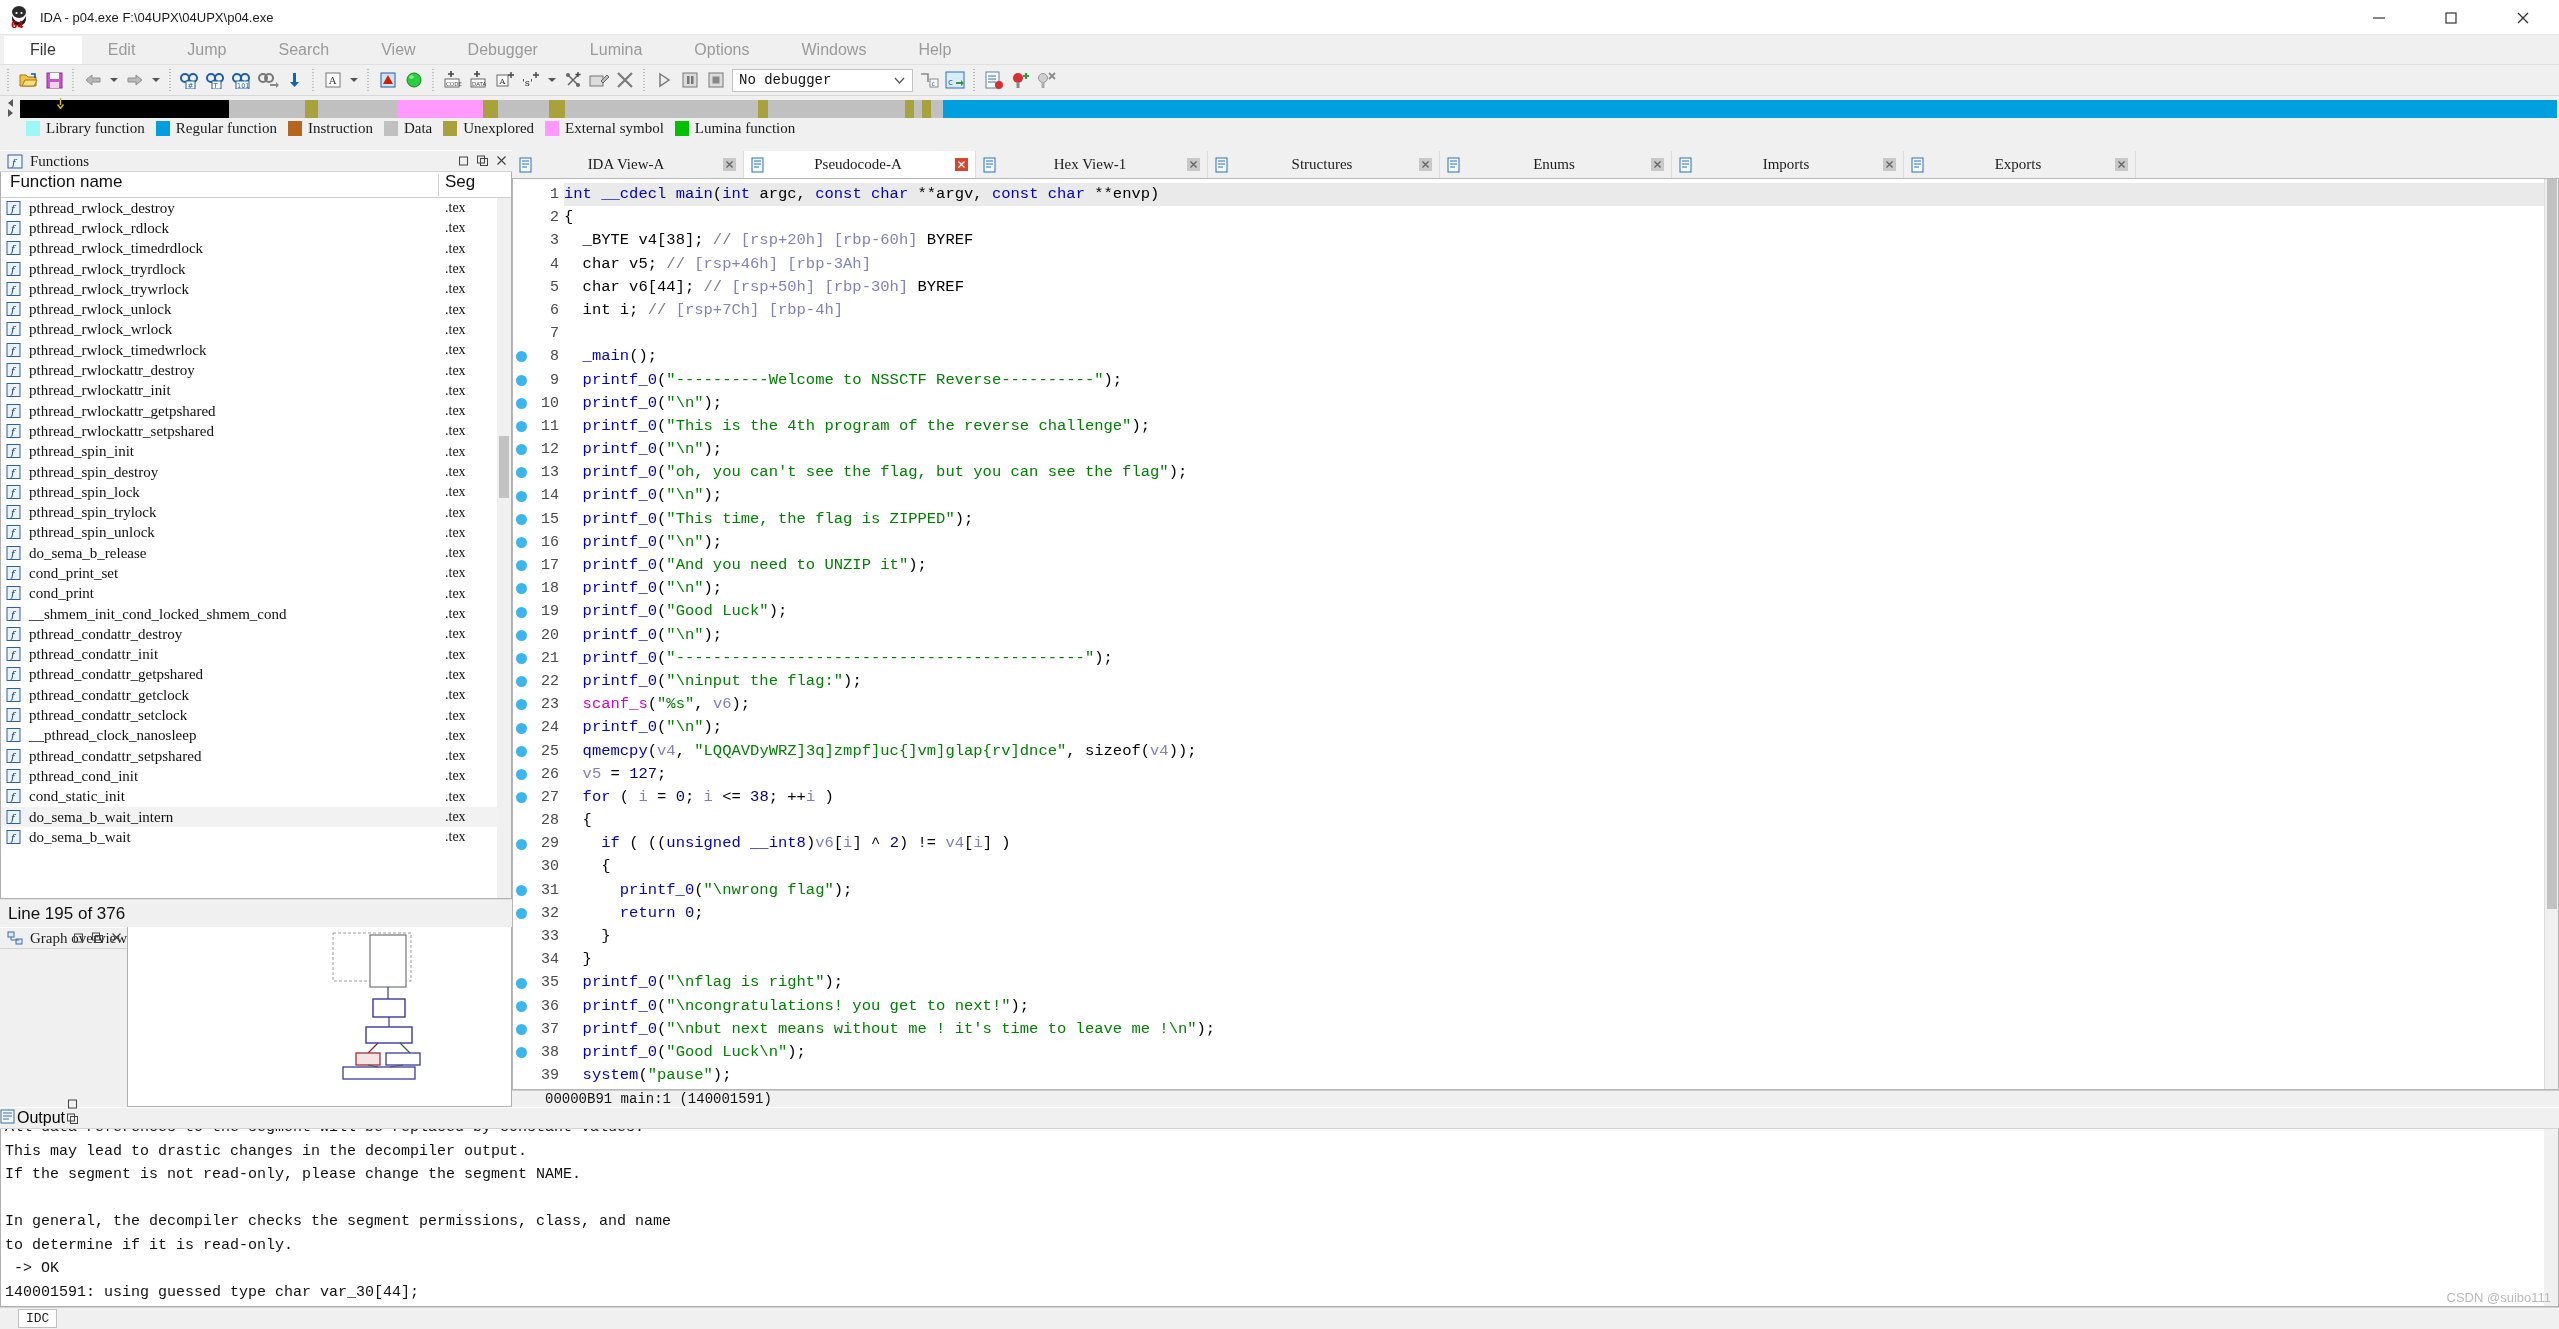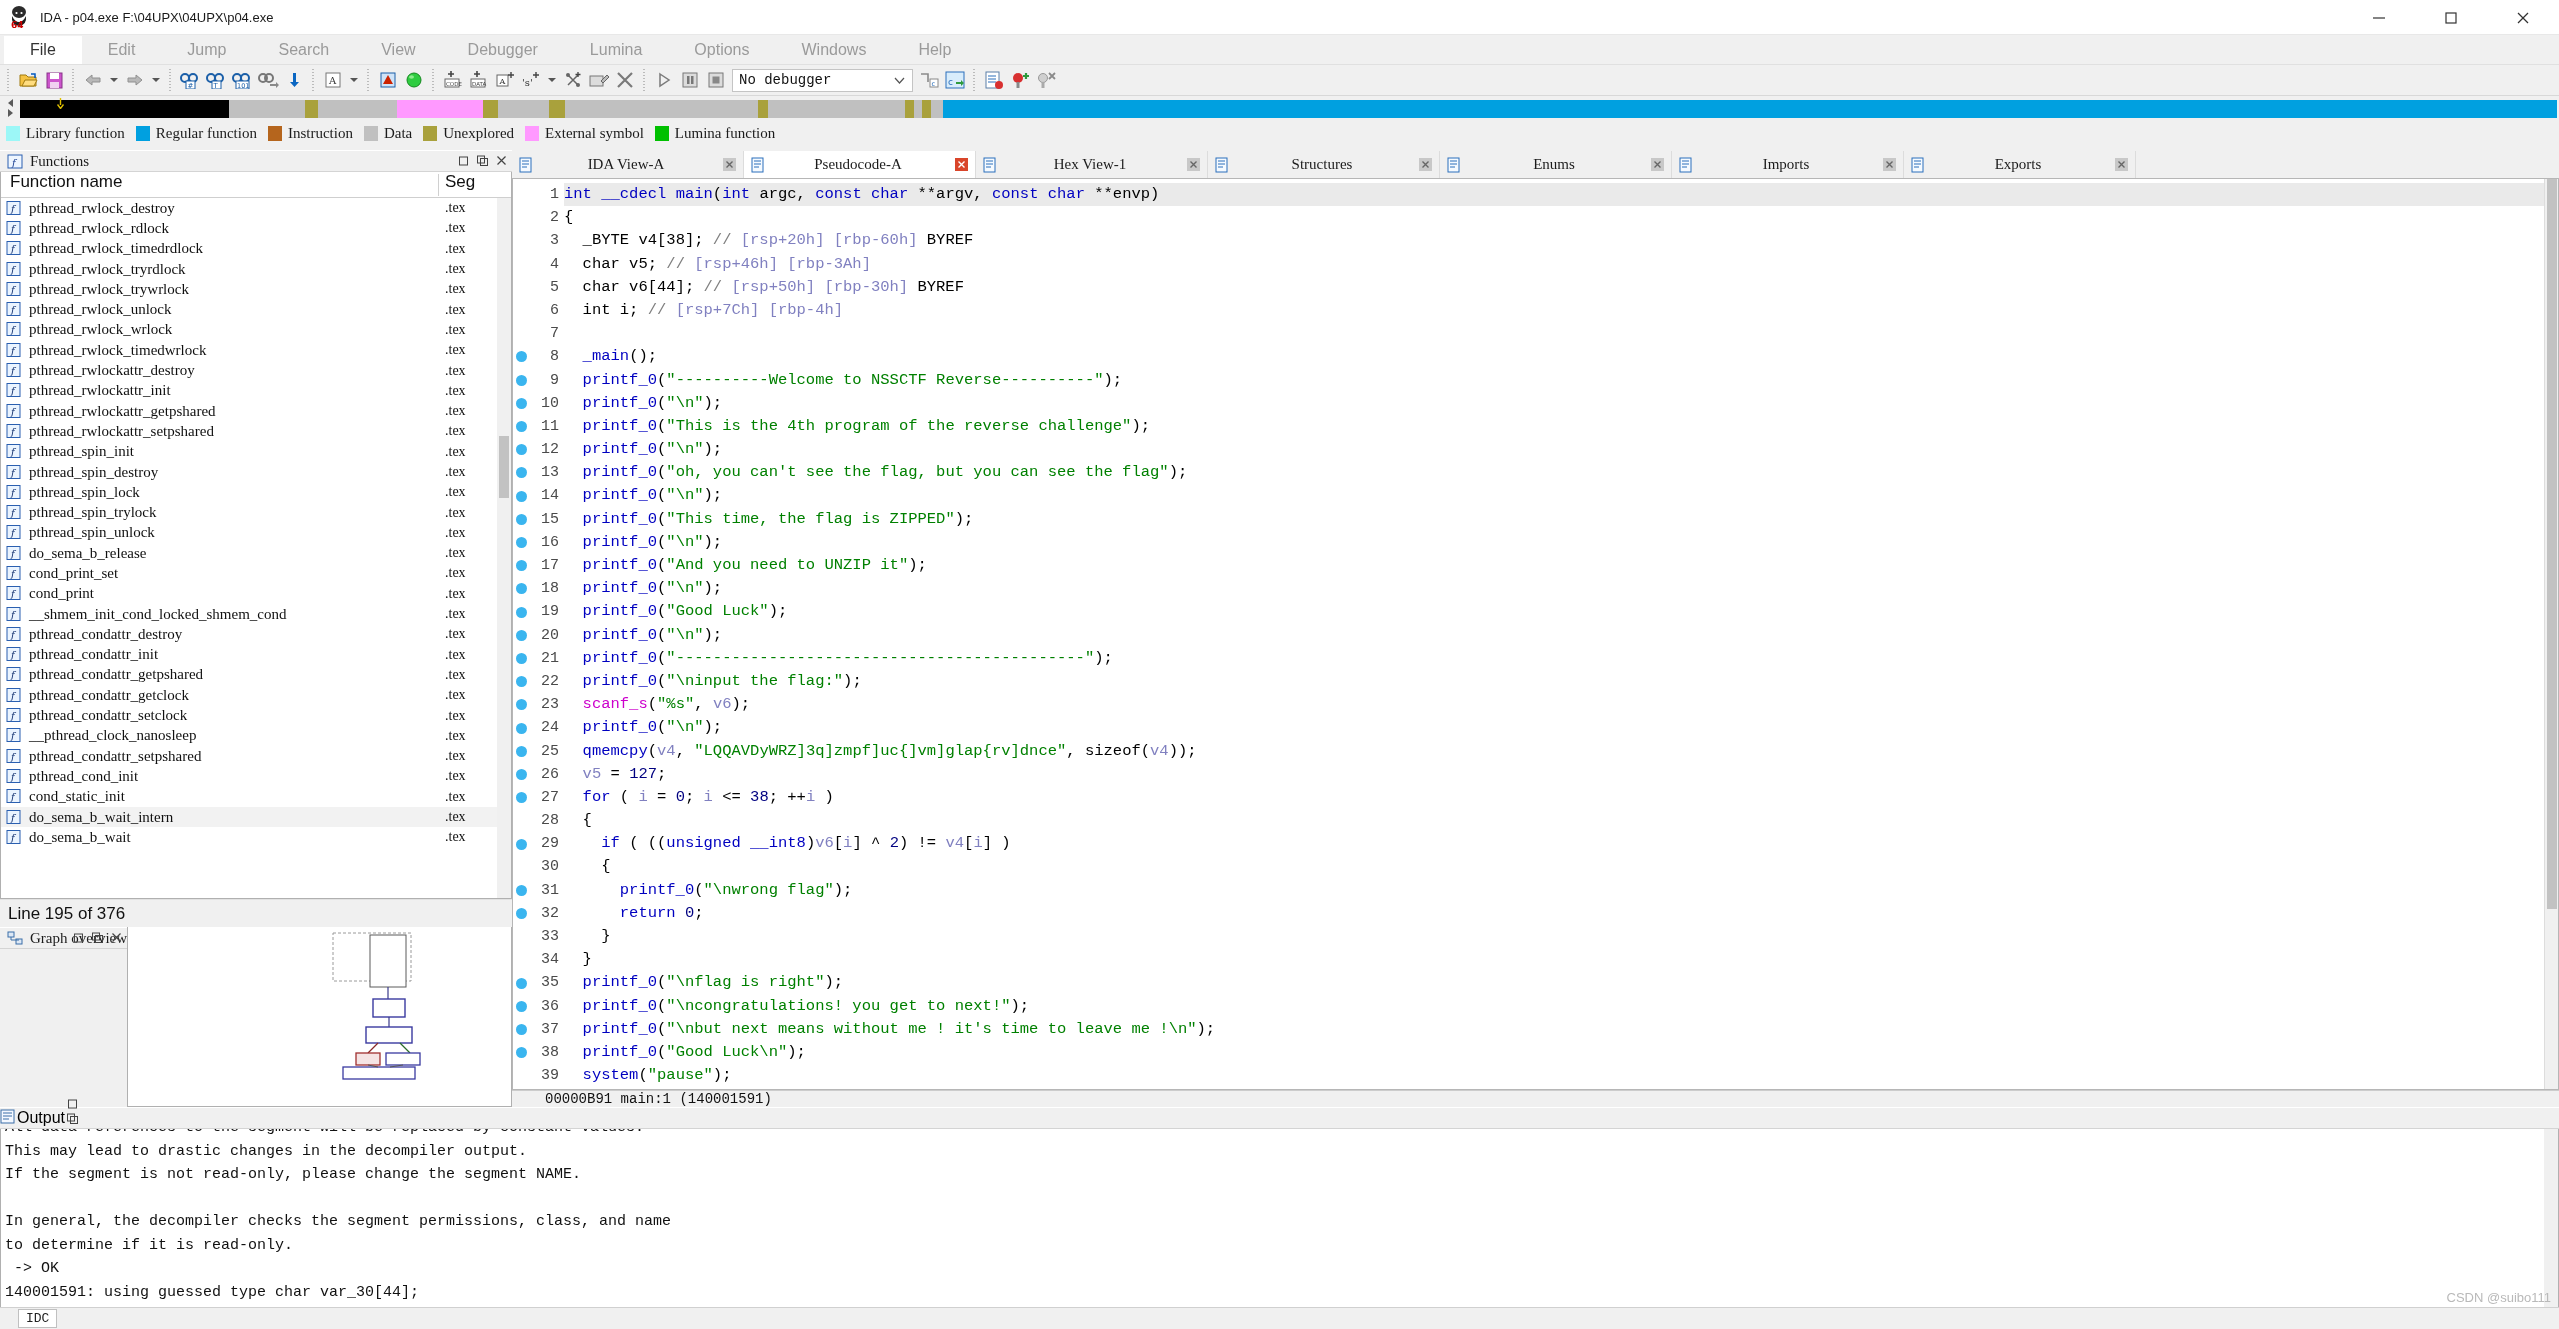--- a/index.html
+++ b/index.html
@@ -74,21 +74,21 @@
   .nav-arrows { width: 14px; height: 22px; position: relative; flex: none; }
   .nav-arrows .a { position: absolute; left: 3px; }
   .navband { height: 18px; flex: 1; display: flex; position: relative; margin-left: 3px; margin-right: 2px; }
   .navband .seg { height: 18px; }
   .nav-cursor {
     position: absolute; top: -2px; width: 7px; height: 11px;
   }
 
   
   .legend {
-    height: 22px; display: flex; align-items: flex-end; padding-left: 6px;
+    height: 22px; display: flex; align-items: flex-start; padding-left: 26px;
     background: #f0f0f0; font-family: "Liberation Serif", serif;
   }
   .legend-item { display: flex; align-items: center; margin-right: 11px; }
   .legend-sw { width: 14px; height: 15px; margin-right: 6px; }
   .legend-lb { font-size: 15px; color: #1b1b1b; font-family: "Liberation Serif", serif; }
 
   
   .main {
     position: absolute; left: 0; top: 150px; right: 0; bottom: 222px; display: flex;
   }
@@ -213,21 +213,21 @@
   .t-pnk  { color: #cc00cc; }
   .t-plain{ color: #000000; }
 
   
   .outputwrap { position: absolute; left: 0; right: 0; bottom: 22px; height: 200px; }
   .out-title {
     height: 22px; background: #f0f0f0; display: flex; align-items: center;
     border-top: 1px solid #fff; border-bottom: 1px solid #d4d4d4; position: relative;
   }
   .out-body {
-    height: 199px; background: #fff; border: 1px solid #b0b0b0; border-top: none;
+    height: 178px; background: #fff; border: 1px solid #b0b0b0; border-top: none;
     overflow: hidden; position: relative; padding-left: 4px;
   }
   .out-line {
     font-family: "Liberation Mono", monospace; font-size: 15px; color: #111;
     line-height: 23.5px; white-space: pre;
   }
   .out-clip {
     position: absolute; top: -13px; left: 4px; right: 0;
   }
   .out-scroll { position: absolute; right: 0; top: 0; bottom: 0; width: 14px; background: #f0f0f0; }

